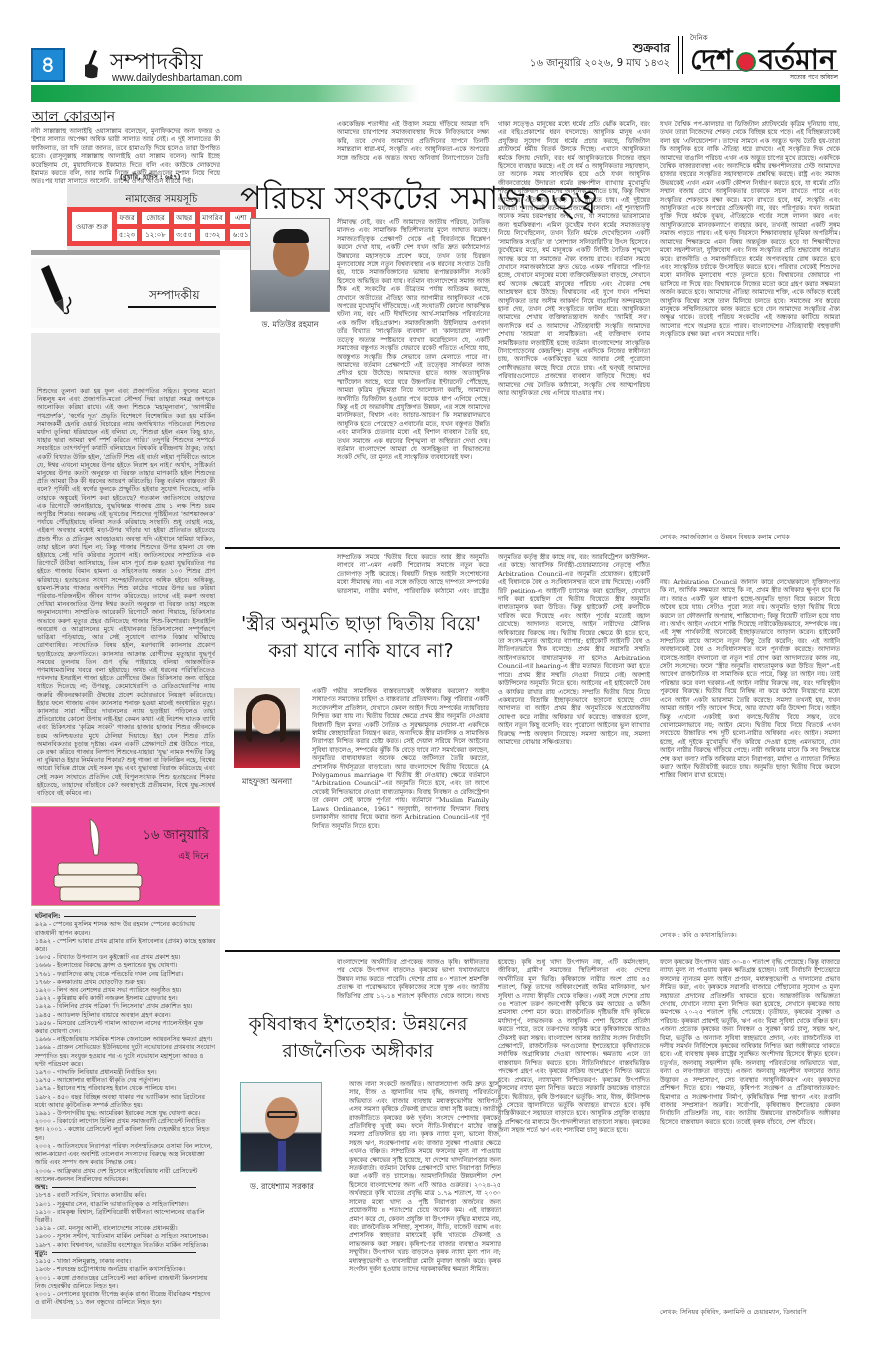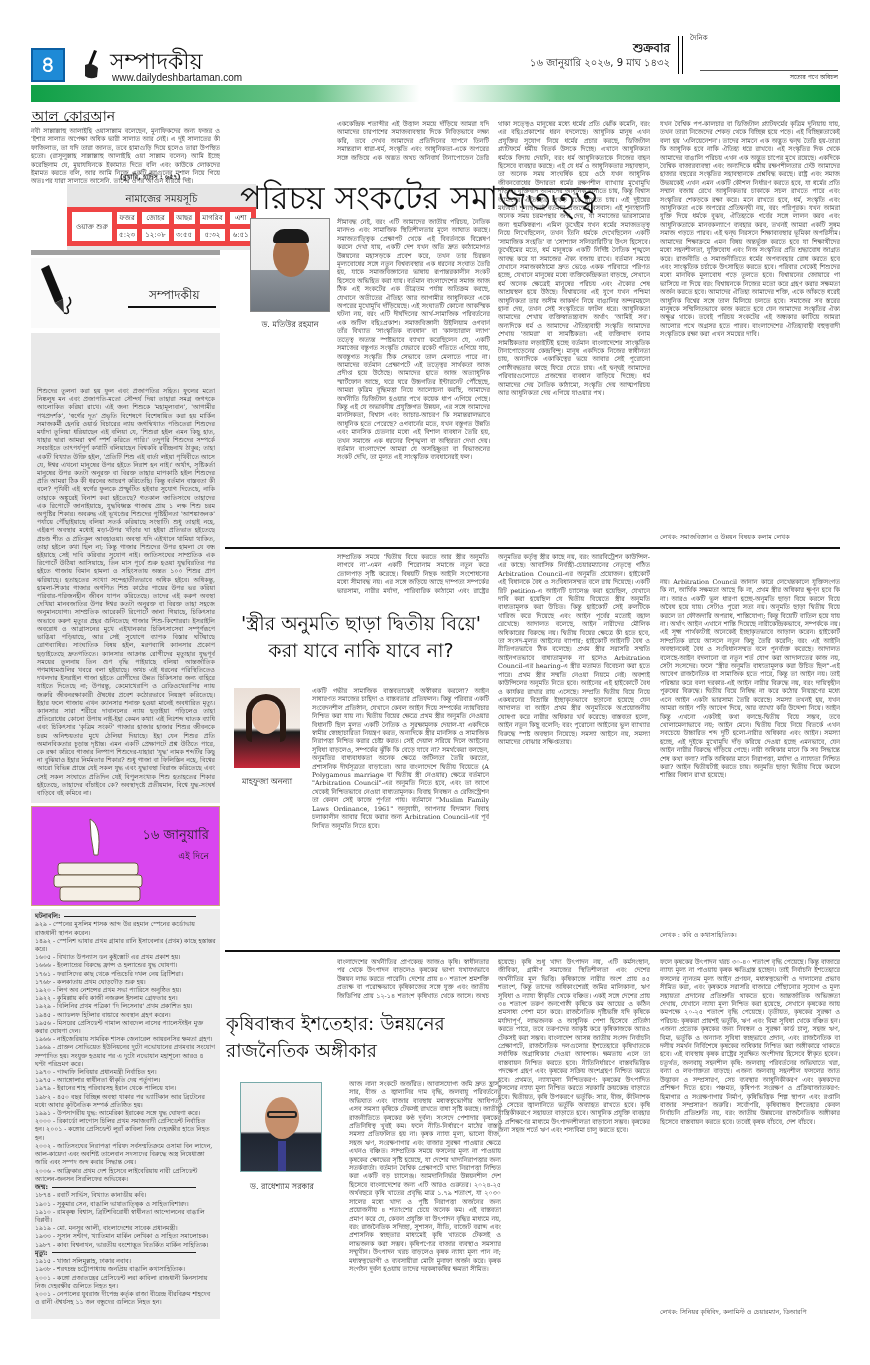--- a/index.html
+++ b/index.html
@@ -34,21 +34,21 @@
   .prayer-table { position: absolute; left: 0; top: 23px; width: 189px; border-collapse: collapse; background:#fff; }
   .prayer-table td { border: 5px solid #ef4444; font: 7px "DejaVu Sans", sans-serif; text-align:center; height: 16px; color:#222; }
   .gray-bar { position: absolute; left: 31px; top: 250px; width: 189px; height: 5px; background:#a0a0a0; }
   .ed-banner { position: absolute; left: 31px; top: 258px; width: 189px; height: 70px; background: #fafafa; }
   .ed-banner .pen { position:absolute; left: 6px; top: 5px; width: 50px; height: 60px; }
   .ed-banner .ed-title { position:absolute; left: 118px; top: 28px; font: 12px "DejaVu Sans", sans-serif; color:#111; }
   .ed-banner .ed-rule { position:absolute; left: 97px; top: 48px; width: 88px; border-top: 2px solid #111; }
   .editorial { position: absolute; left: 31px; top: 333px; width: 189px; height: 470px; background: #e9e9e9; }
   .editorial h2 { font: 16.5px/21px "DejaVu Sans", sans-serif; text-align: center; color:#111; padding-top: 8px; font-weight: normal; }
   .editorial .txt { position:absolute; left: 6px; top: 54px; width: 178px; height: 410px; font-size: 6.3px; line-height: 8.2px; }
-  .thisday-banner { position: absolute; left: 31px; top: 806px; width: 189px; height: 100px; background: #d946ef; border: 1px solid #c9a77c; }
+  .thisday-banner { position: absolute; left: 31px; top: 806px; width: 189px; height: 100px; background: #ec4899; border: 1px solid #c9a77c; }
   .thisday-banner .book { position:absolute; left: 18px; top: 8px; width: 100px; height: 90px; }
   .thisday-banner .d1 { position:absolute; right: 10px; top: 18px; font: 13px "DejaVu Sans", sans-serif; color:#222; }
   .thisday-banner .d2 { position:absolute; right: 10px; top: 42px; font: 9px "DejaVu Sans", sans-serif; color:#222; }
   .thisday-list { position: absolute; left: 31px; top: 909px; width: 189px; height: 410px; background: #ececec; padding: 3px 4px; }
   .thisday-list .sec-h { font: bold 6.3px/8.4px "DejaVu Sans", sans-serif; display:flex; align-items:center; gap:4px; color:#222; }
   .thisday-list .sec-h::after { content:""; flex:1; border-top: 1px solid #222; margin-right: 20px; }
   .thisday-list .item { font: 6.2px/8.2px "DejaVu Serif", serif; color:#333; }
 
   
   .a1-top { position: absolute; left: 337px; top: 120px; width: 152px; height: 40px; }
@@ -68,21 +68,21 @@
   .a2-photo { position: absolute; left: 234px; top: 688px; width: 66px; height: 80px; background: linear-gradient(180deg,#eadfd7 0%, #f3ece6 50%, #1b1b1b 55%, #c8283a 100%); overflow:hidden; }
   .a2-caption { position: absolute; left: 228px; top: 775px; width: 78px; text-align:center; font: 8px "DejaVu Sans", sans-serif; color:#222; }
   .a2-col1 { position: absolute; left: 312px; top: 687px; width: 177px; height: 255px; }
   .a2-col2 { position: absolute; left: 498px; top: 553px; width: 152px; height: 390px; }
   .a2-col3 { position: absolute; left: 660px; top: 578px; width: 180px; height: 340px; }
   .a2-author { position: absolute; left: 660px; top: 930px; font: 6.3px "DejaVu Serif", serif; color:#333; }
   .rule-b { position: absolute; left: 225px; top: 950px; width: 615px; border-top: 2px solid #111; }
 
   
   .a3-top { position: absolute; left: 337px; top: 958px; width: 152px; height: 42px; }
-  .a3-title { position: absolute; left: 226px; top: 1010px; width: 264px; font: 18.5px/27px "DejaVu Sans", sans-serif; color:#111; }
+  .a3-title { position: absolute; left: 226px; top: 1010px; width: 264px; font: 18.5px/27px "DejaVu Sans", sans-serif; color:#111; text-align:center; }
   .a3-photo { position: absolute; left: 240px; top: 1082px; width: 82px; height: 90px; border: 1px solid #7aa; background: linear-gradient(180deg,#f0f0f0 0%, #ecebea 55%, #1f2530 58%, #2b3240 100%); overflow:hidden; }
   .a3-caption { position: absolute; left: 234px; top: 1180px; width: 96px; text-align:center; font: 8px "DejaVu Sans", sans-serif; color:#222; }
   .a3-col1 { position: absolute; left: 337px; top: 1080px; width: 152px; height: 260px; margin-left: 12px; }
   .a3-col2 { position: absolute; left: 498px; top: 958px; width: 152px; height: 390px; }
   .a3-col3 { position: absolute; left: 660px; top: 958px; width: 180px; height: 345px; }
   .a3-author { position: absolute; left: 660px; top: 1307px; font: 6.3px "DejaVu Serif", serif; color:#333; }
 </style>
 </head>
 <body>
 
@@ -91,20 +91,25 @@
   <svg class="pen-logo" viewBox="0 0 20 30">
     <path d="M12 0 L15 1 L9 16 L6 15 Z" fill="#111"></path>
     <path d="M3 15 Q10 12 16 18 L15 27 Q8 30 3 26 Z" fill="#222"></path>
   </svg>
   <div class="section-name">সম্পাদকীয়</div>
   <div class="site-url">www.dailydeshbartaman.com</div>
   <div class="dayname">শুক্রবার</div>
   <div class="date-line">১৬ জানুয়ারি ২০২৬, 9 মাঘ ১৪৩২</div>
   <div class="mast-divider"></div>
   <div class="brand-small">দৈনিক</div>
+  <div class="brand">
+    <span>দেশ</span>
+    <span class="bdot"></span>
+    <span>বর্তমান</span>
+  </div>
   <div class="brand-tag">সত্যের পথে অবিচল</div>
   <div class="green-band"></div>
 </div>
 
 <div class="quran-head">আল কোরআন</div>
 <div class="quran-rule"></div>
 <div class="quran-text txt">নবী সাল্লাল্লাহু আলাইহি ওয়াসাল্লাম বলেছেন, মুনাফিকদের জন্য ফজর ও 'ইশার সালাত অপেক্ষা অধিক ভারী সালাত আর নেই। এ দুই সালাতের কী ফাজিলাত, তা যদি তারা জানত, তবে হামাগুড়ি দিয়ে হলেও তারা উপস্থিত হতো। (রাসুলুল্লাহ সাল্লাল্লাহু আলাইহি ওয়া সাল্লাম বলেন) আমি ইচ্ছে করেছিলাম যে, মুয়াযযিনকে ইকামাত দিতে বলি এবং কাউকে লোকদের ইমামত করতে বলি, আর আমি নিজে একটি আগুনের মশাল নিয়ে গিয়ে অতঃপর যারা সালাতে আসেনি, তাদের ওপর আগুন ধরিয়ে দিই।</div>
 <div class="quran-src">(বুখারি, হাদিস : ৬৫৭)</div>
 
 <div class="prayer-box">

